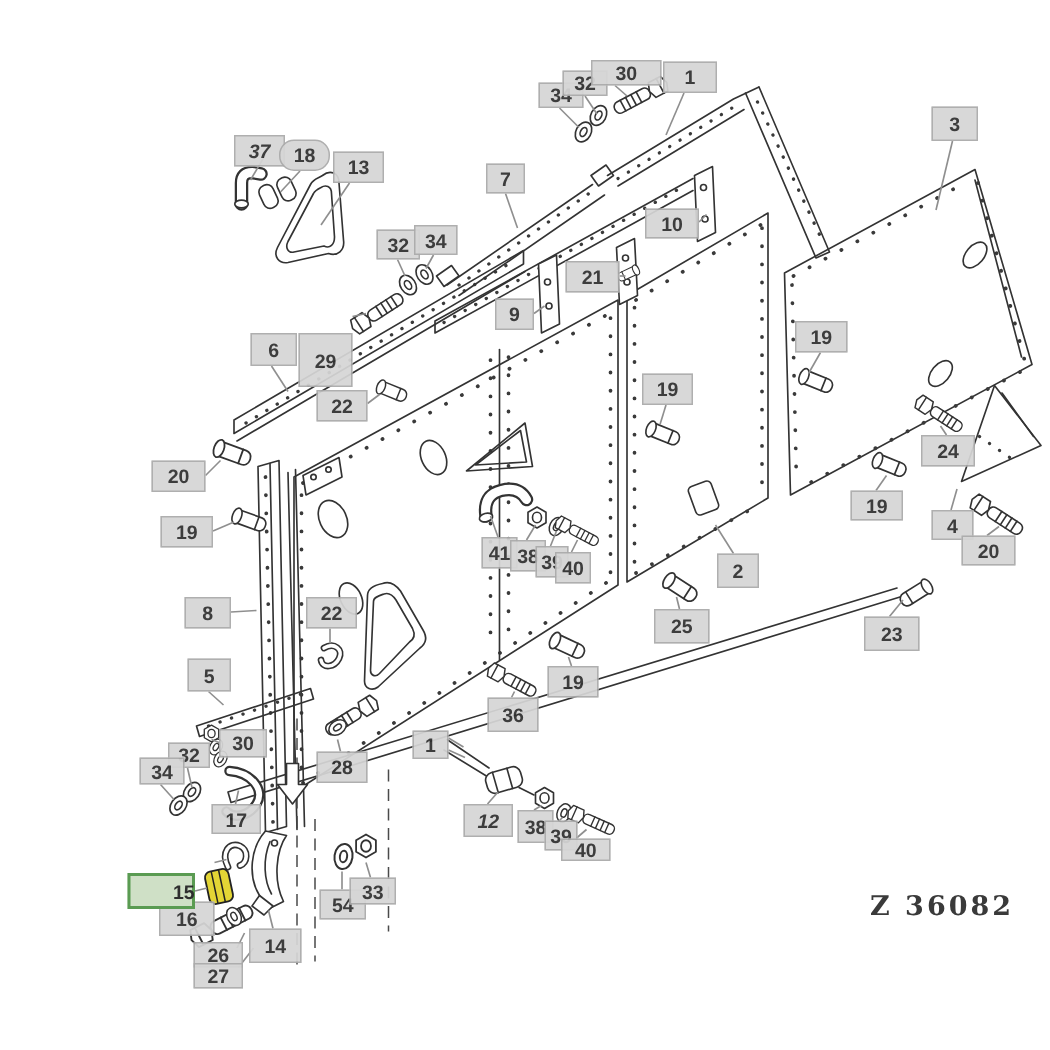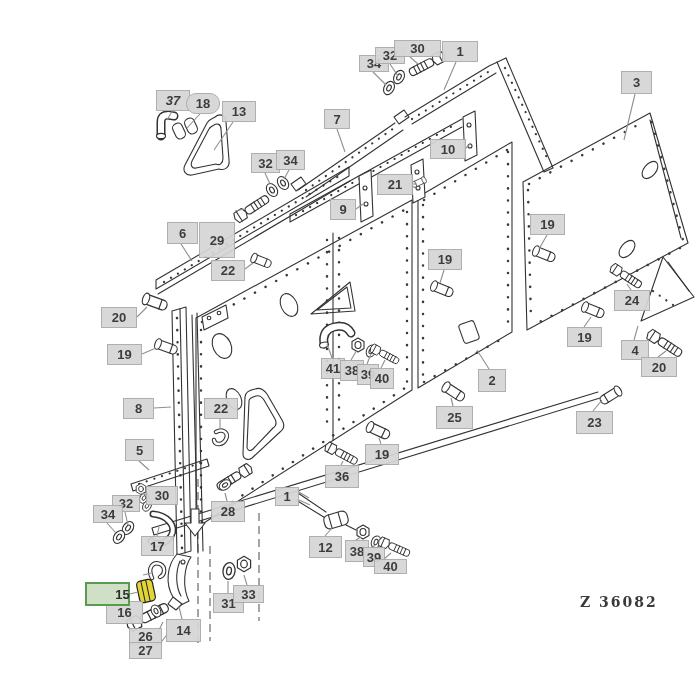--- a/index.html
+++ b/index.html
@@ -19,21 +19,21 @@
   .thick{fill:none;stroke:var(--line);stroke-width:9;stroke-linecap:round;}
   .thickin{fill:none;stroke:#fff;stroke-width:6;stroke-linecap:round;}
   .thin4{fill:none;stroke:var(--line);stroke-width:4.5;stroke-linecap:round;}
   .thin4in{fill:none;stroke:#fff;stroke-width:2.4;stroke-linecap:round;}
   #leaders line{stroke:var(--leader);stroke-width:1.1;}
   .callout{position:absolute;display:flex;align-items:center;justify-content:center;
     background:var(--callout-bg);border:1px solid var(--callout-border);color:var(--callout-text);
     font-weight:bold;font-size:13px;box-sizing:border-box;opacity:.93;cursor:pointer;}
   .callout.hl{background:var(--hl-bg);border:2px solid var(--hl-border);opacity:1;}
   .drawing-number{position:absolute;left:580px;top:594px;font-family:"DejaVu Serif","Liberation Serif",serif;
-    font-size:14px;font-weight:bold;letter-spacing:2px;color:#3a3a3a;}
+    font-size:18px;font-weight:bold;letter-spacing:2px;color:#3a3a3a;}
 </style>
 </head>
 <body>
 
 <div class="stage">
 
 <svg id="art" width="700" height="700" viewBox="0 0 700 700">
   <defs>
     <g id="pin">
       <rect x="-2" y="-4.5" width="22" height="9" rx="4" class="fw"></rect>
@@ -364,27 +364,27 @@
       <div class="callout" style="left: 576px; top: 411px; width: 37px; height: 23px;">23</div>
       <div class="callout" style="left: 125px; top: 439px; width: 29px; height: 22px;">5</div>
       <div class="callout" style="left: 365px; top: 444px; width: 34px; height: 21px;">19</div>
       <div class="callout" style="left: 325px; top: 465px; width: 34px; height: 23px;">36</div>
       <div class="callout" style="left: 146px; top: 486px; width: 32px; height: 19px;">30</div>
       <div class="callout" style="left: 112px; top: 495px; width: 28px; height: 17px;">32</div>
       <div class="callout" style="left: 93px; top: 505px; width: 30px; height: 18px;">34</div>
       <div class="callout" style="left: 211px; top: 501px; width: 34px; height: 21px;">28</div>
       <div class="callout" style="left: 275px; top: 487px; width: 24px; height: 19px;">1</div>
       <div class="callout" style="left: 141px; top: 536px; width: 33px; height: 20px;">17</div>
-      <div class="callout" style="left: 309px; top: 536px; width: 33px; height: 22px;">12</div>
+      <div class="callout" style="left: 309px; top: 536px; width: 33px; height: 22px; font-style: italic;">12</div>
       <div class="callout" style="left: 345px; top: 540px; width: 24px; height: 22px;">38</div>
       <div class="callout" style="left: 363px; top: 547px; width: 22px; height: 20px;">39</div>
       <div class="callout" style="left: 374px; top: 559px; width: 33px; height: 15px;">40</div>
       <div class="callout" style="left: 106px; top: 564px; width: 37px; height: 23px; margin-top: 37px;">16</div>
       <div class="callout hl" style="left: 85px; top: 582px; width: 45px; height: 24px; padding-left: 30px;">15</div>
-      <div class="callout" style="left: 213px; top: 593px; width: 31px; height: 20px;">31</div>
+      <div class="callout" style="left: 213px; top: 593px; width: 31px; height: 20px;">54</div>
       <div class="callout" style="left: 233px; top: 585px; width: 31px; height: 18px;">33</div>
       <div class="callout" style="left: 166px; top: 619px; width: 35px; height: 23px;">14</div>
       <div class="callout" style="left: 129px; top: 628px; width: 33px; height: 17px;">26</div>
       <div class="callout" style="left: 129px; top: 642px; width: 33px; height: 17px;">27</div>
     </div>
 
 <div class="drawing-number">Z 36082</div>
 
 </div>
 

